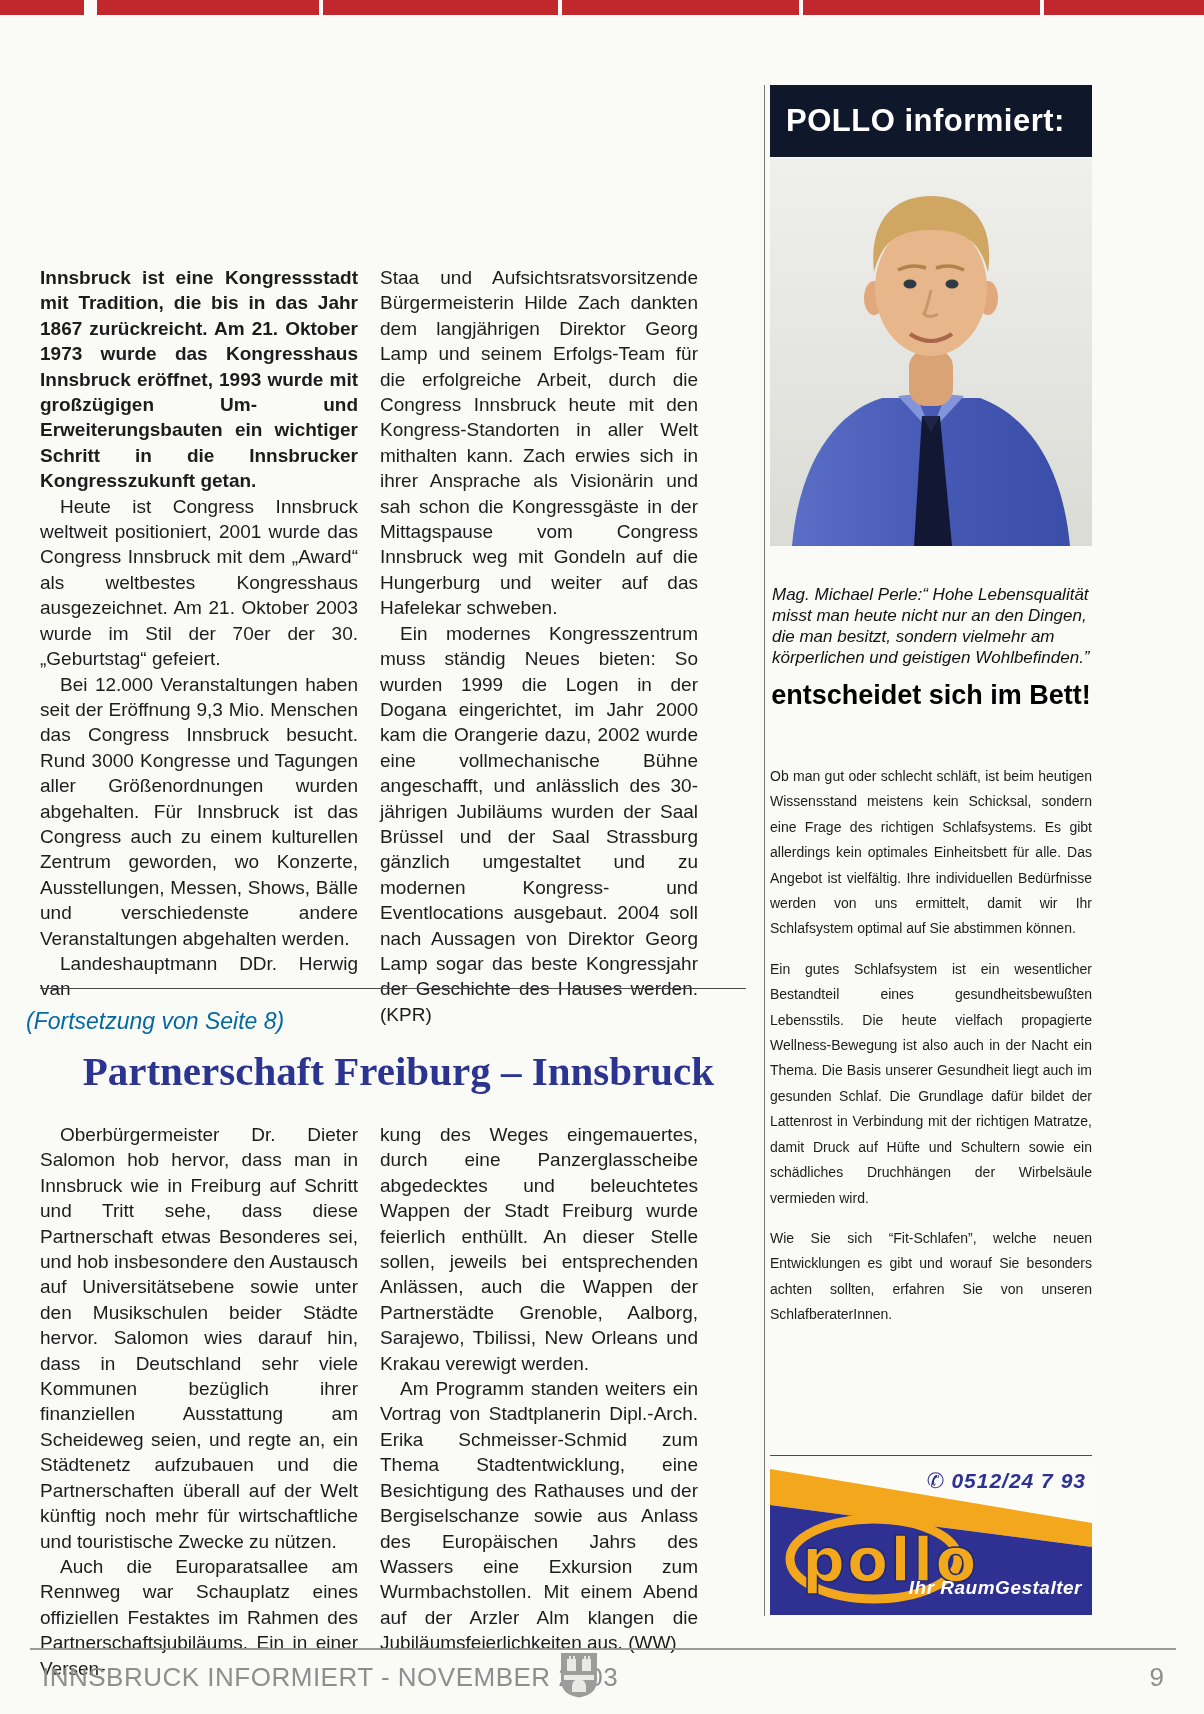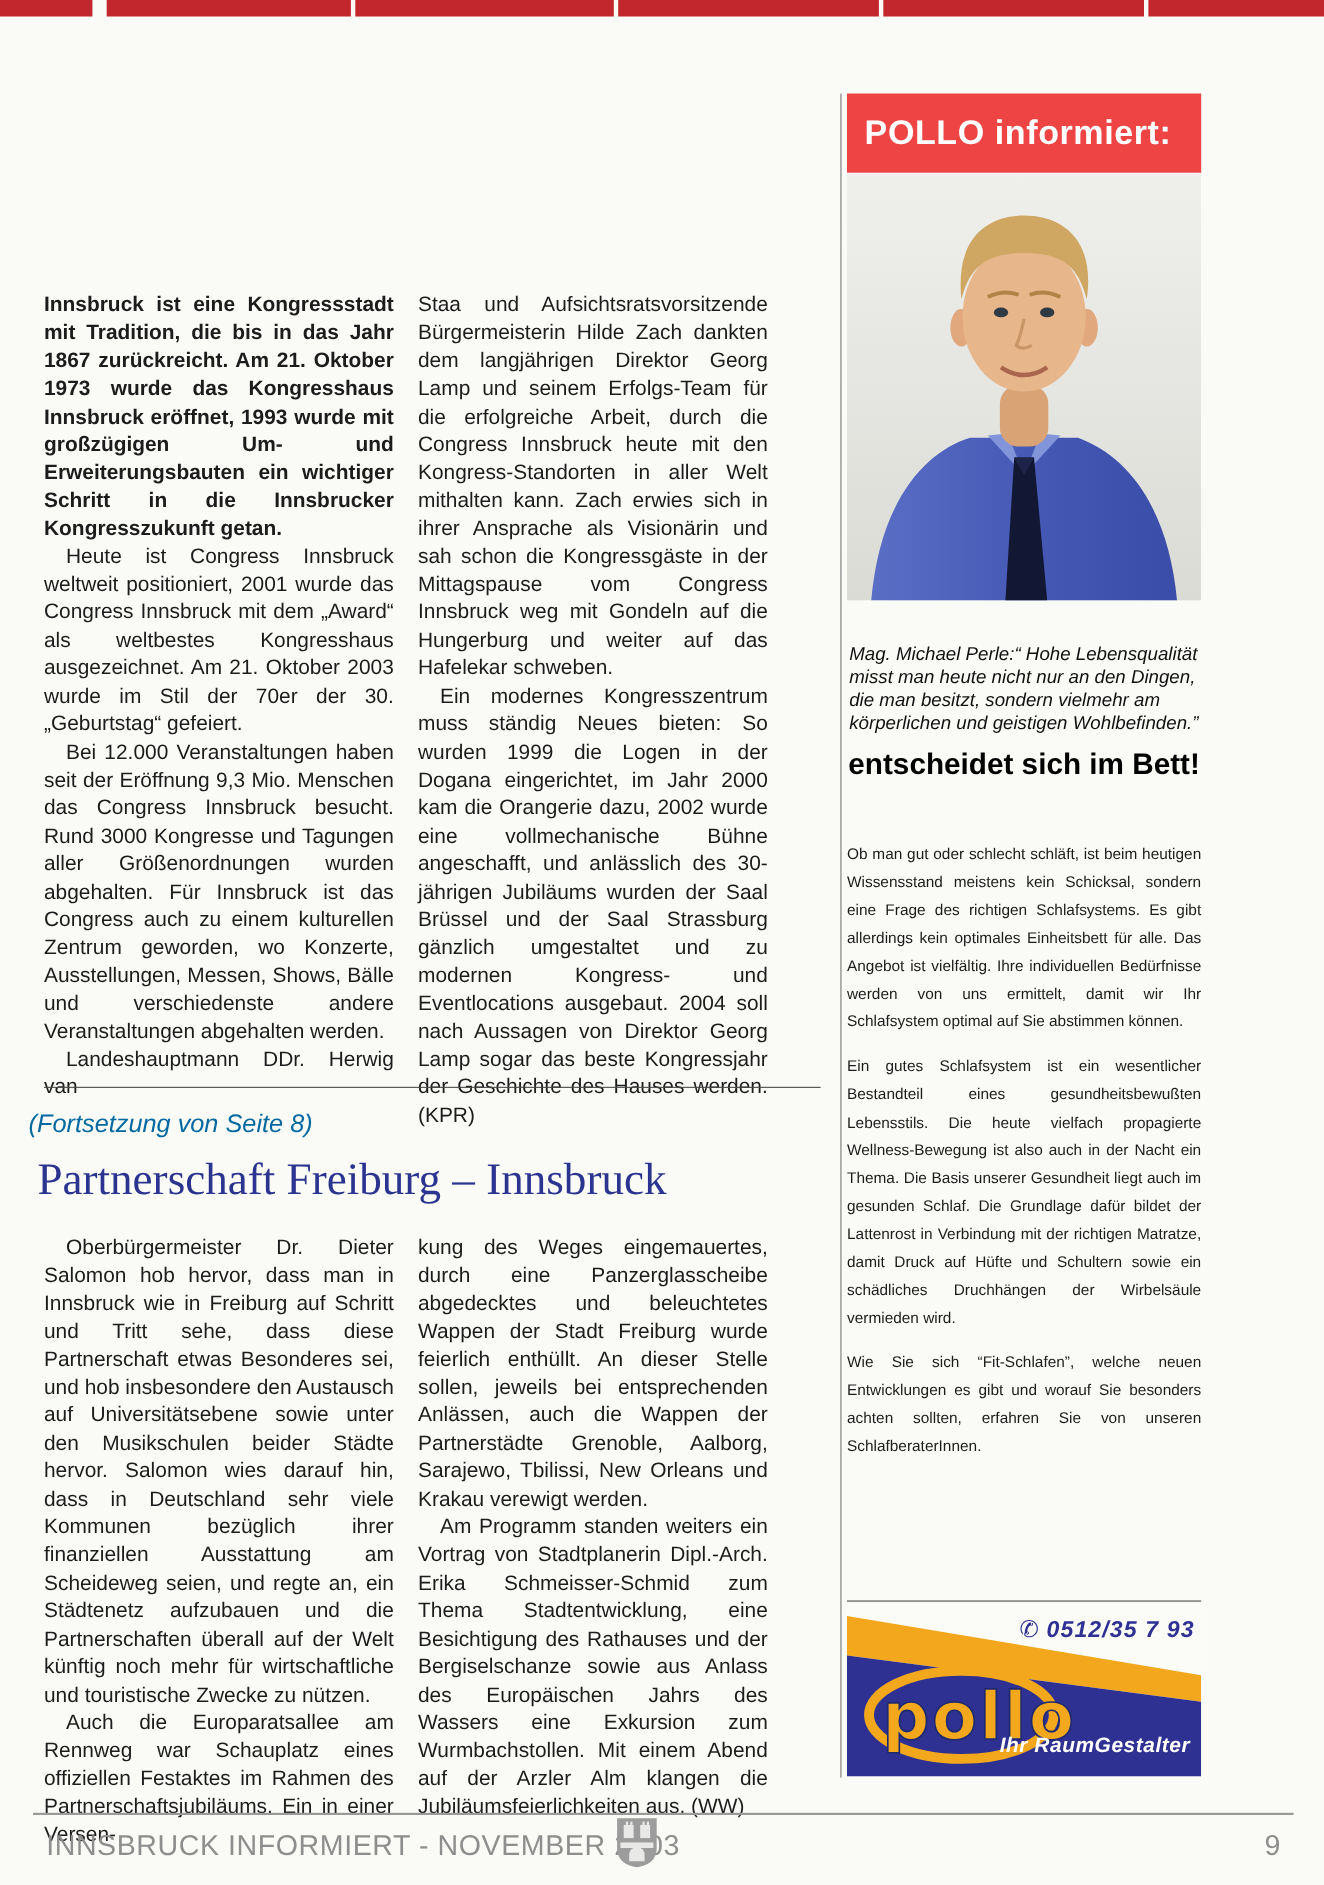--- a/index.html
+++ b/index.html
@@ -23,32 +23,32 @@
   .col p{margin:0;}
   .col p.ind{text-indent:20px;}
   .lead{font-weight:bold;}
   .c1a{left:40px;top:265px;}
   .c2a{left:380px;top:265px;}
   .rule1{position:absolute;left:40px;top:988px;width:706px;height:1px;background:#4a4a4a;}
 
   
   .fortsetzung{position:absolute;left:26px;top:1008px;font-size:23px;font-style:italic;color:#0369a1;}
   .a2-title{
-    position:absolute;left:34px;top:1048px;width:680px;text-align:left;
-    font-family:"Liberation Serif", serif;font-weight:normal;
+    position:absolute;left:34px;top:1048px;width:680px;text-align:right;
+    font-family:"Liberation Serif", serif;font-weight:bold;
     font-size:41px;line-height:46px;color:#2b3590;
   }
   .c1b{left:40px;top:1122px;}
   .c2b{left:380px;top:1122px;}
 
   
   .ad-sep{position:absolute;left:764px;top:85px;width:1px;height:1531px;background:#777;}
   .ad-banner{
     position:absolute;left:770px;top:85px;width:322px;height:72px;
-    background:#ef4444;color:#ffffff;font-weight:bold;font-size:31px;
+    background:#0f172a;color:#ffffff;font-weight:bold;font-size:31px;
     line-height:72px;padding-left:16px;box-sizing:border-box;letter-spacing:0.5px;
   }
   .ad-photo{position:absolute;left:770px;top:158px;width:322px;height:388px;}
   .ad-caption{
     position:absolute;left:772px;top:552px;width:320px;
     font-size:17px;line-height:21px;font-style:italic;color:#111;margin-top:32px;
   }
   .ad-headline{
     position:absolute;left:770px;top:680px;width:322px;text-align:center;
     font-weight:bold;font-size:27px;line-height:30px;color:#000;
@@ -184,21 +184,21 @@
 
 <div class="ad-logo-box">
   <svg width="322" height="152" viewBox="0 0 322 152">
     <rect width="322" height="152" fill="#fbfbf8"></rect>
     <polygon points="0,6 322,60 322,84 0,42" fill="#f2a71d"></polygon>
     <polygon points="0,42 322,84 322,152 0,152" fill="#2e3192"></polygon>
     <ellipse cx="104" cy="96" rx="84" ry="40" fill="none" stroke="#f2a71d" stroke-width="9"></ellipse>
     <text x="32" y="118" font-size="60" font-weight="bold" fill="#f2a71d" stroke="#1f2a6e" stroke-width="1.5" style="font-family:'DejaVu Sans',sans-serif;letter-spacing:2px;">pollo</text>
   </svg>
   <div class="ad-phone">
-    <span class="phone-icon">✆</span><span>0512/35 7 93</span>
+    <span class="phone-icon">✆</span><span>0512/24 7 93</span>
   </div>
   <div class="ad-tagline">Ihr RaumGestalter</div>
 </div>
 
 <div class="footer-rule"></div>
 <div class="footer-left">INNSBRUCK INFORMIERT - NOVEMBER 2003</div>
 <div class="footer-crest">
   <svg width="38" height="46" viewBox="0 0 38 46">
     <path d="M1,1 H37 V28 C37,40 28,44 19,45.5 C10,44 1,40 1,28 Z" fill="#9c9c9c"></path>
     <rect x="7" y="7" width="9" height="12" fill="#e9e9e7"></rect>

